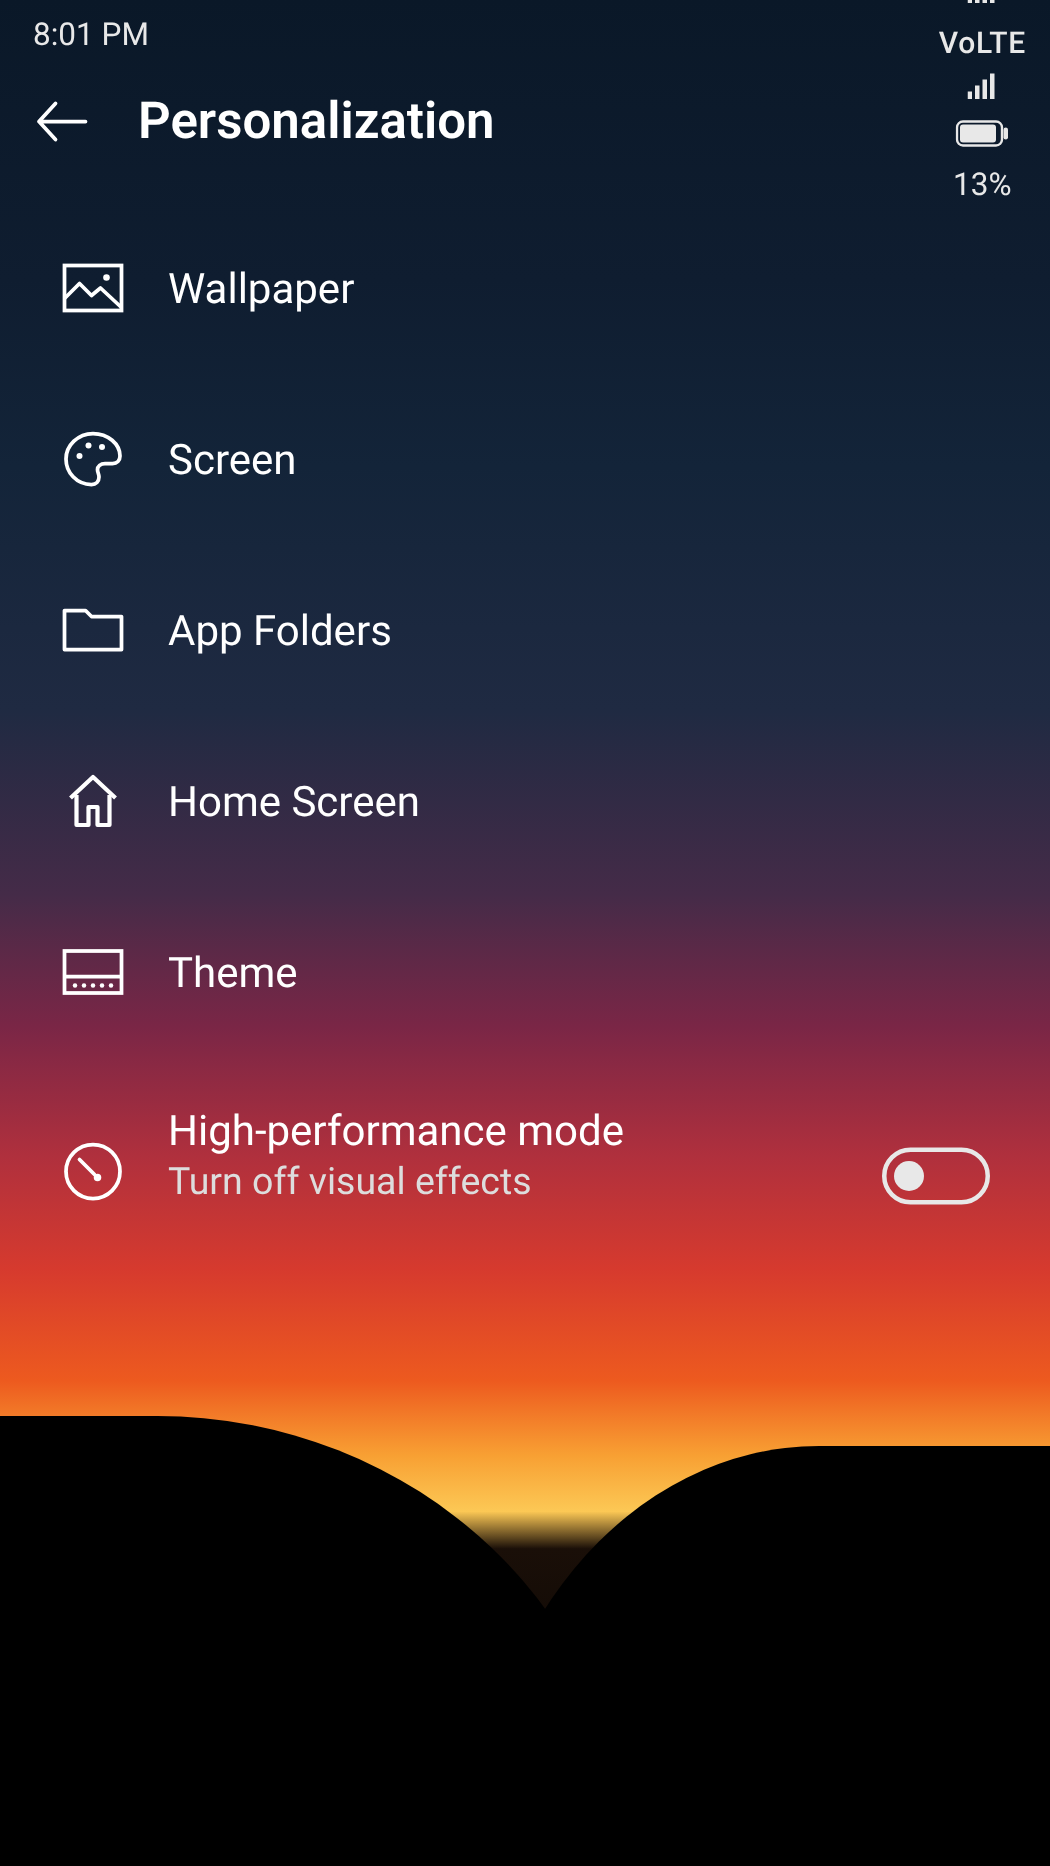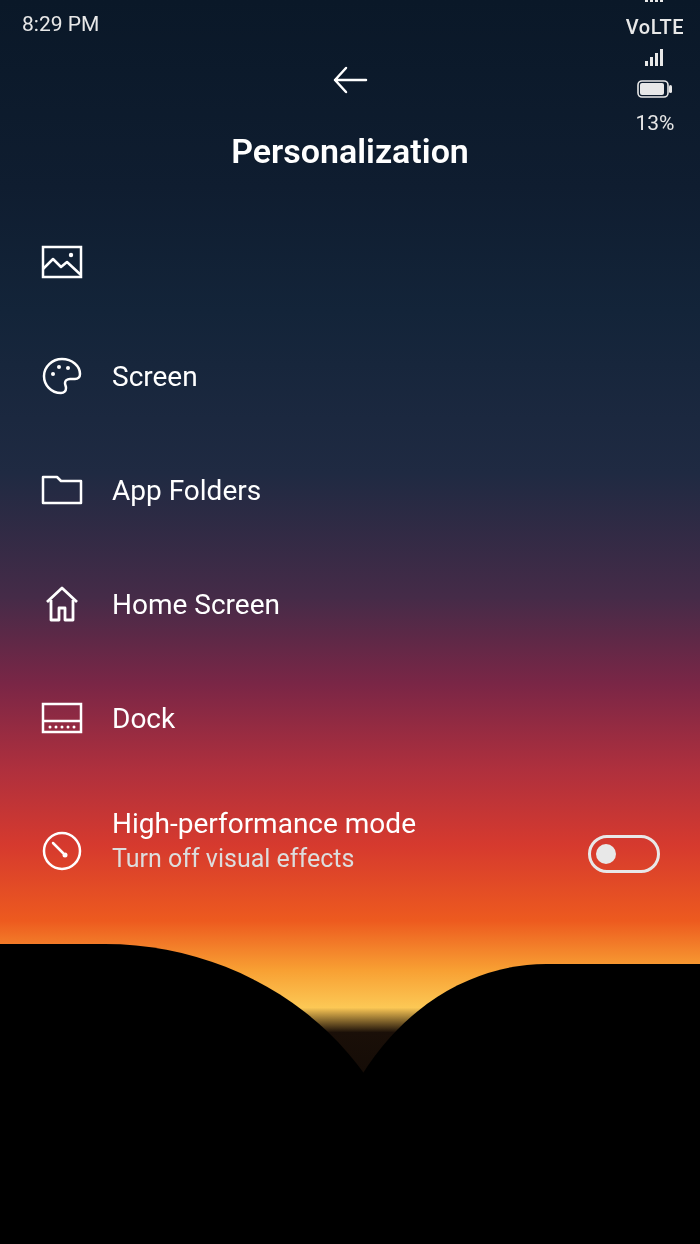--- a/index.html
+++ b/index.html
@@ -72,21 +72,20 @@
       display: flex;
       align-items: center;
       gap: 8px;
       flex-direction: column;
     }
     .header {
       display: flex;
       align-items: center;
       padding: 19px 22px 22px 22px;
       gap: 32px;
-      flex-direction: column;
     }
     .back-arrow {
       width: 38px;
       height: 38px;
       display: flex;
       align-items: center;
       justify-content: center;
     }
     .title {
       font-size: 34px;
@@ -155,21 +154,21 @@
   </style>
 </head>
 <body>
 
 <div class="hill-left"></div>
 <div class="hill-right"></div>
 
 <div class="screen">
   <div class="status-bar">
     <div class="status-left">
-      <span>8:29 PM</span>
+      <span>8:01 PM</span>
     </div>
     <div class="status-right">
       <span>
         <svg width="22" height="22" viewBox="0 0 24 24" fill="none" stroke="#e8e8e8" stroke-width="2">
           <circle cx="12" cy="13" r="8"></circle>
           <path d="M12 9v4l2 2"></path>
           <path d="M4 4l3 2M20 4l-3 2"></path>
         </svg>
       </span>
       <span>
@@ -216,20 +215,23 @@
 
   <div class="list">
 
     <div class="list-item">
       <div class="icon-slot">
         <svg width="42" height="34" viewBox="0 0 42 34" fill="none" stroke="#fff" stroke-width="2.5">
           <rect x="2" y="2" width="38" height="30"></rect>
           <path d="M2 24l10-10 8 8 6-5 14 13" stroke-linejoin="round"></path>
           <circle cx="30" cy="10" r="2.2" fill="#fff" stroke="none"></circle>
         </svg>
+      </div>
+      <div class="item-text">
+        <div class="item-label">Wallpaper</div>
       </div>
     </div>
 
     <div class="list-item">
       <div class="icon-slot">
         <svg width="42" height="40" viewBox="0 0 42 40" fill="none" stroke="#fff" stroke-width="2.5">
           <path d="M21 3C11 3 3 11 3 20c0 9 7 17 17 17 3 0 5-2 5-5 0-2-1-3-1-5 0-2 2-4 5-4h5c3 0 5-2 5-5C39 10 31 3 21 3z" stroke-linejoin="round"></path>
           <circle cx="12" cy="18" r="2" fill="#fff" stroke="none"></circle>
           <circle cx="18" cy="11" r="2" fill="#fff" stroke="none"></circle>
           <circle cx="27" cy="12" r="2" fill="#fff" stroke="none"></circle>
@@ -269,21 +271,21 @@
           <rect x="2" y="2" width="38" height="28"></rect>
           <line x1="2" y1="19" x2="40" y2="19"></line>
           <circle cx="9" cy="25" r="1.5" fill="#fff" stroke="none"></circle>
           <circle cx="15" cy="25" r="1.5" fill="#fff" stroke="none"></circle>
           <circle cx="21" cy="25" r="1.5" fill="#fff" stroke="none"></circle>
           <circle cx="27" cy="25" r="1.5" fill="#fff" stroke="none"></circle>
           <circle cx="33" cy="25" r="1.5" fill="#fff" stroke="none"></circle>
         </svg>
       </div>
       <div class="item-text">
-        <div class="item-label">Dock</div>
+        <div class="item-label">Theme</div>
       </div>
     </div>
 
     <div class="list-item tall">
       <div class="icon-slot" style="margin-top:6px;">
         <svg width="42" height="42" viewBox="0 0 42 42" fill="none" stroke="#fff" stroke-width="2.5">
           <circle cx="21" cy="21" r="18"></circle>
           <path d="M12 13l10 10" stroke-linecap="round"></path>
           <circle cx="24" cy="25" r="2.5" fill="#fff" stroke="none"></circle>
         </svg>

